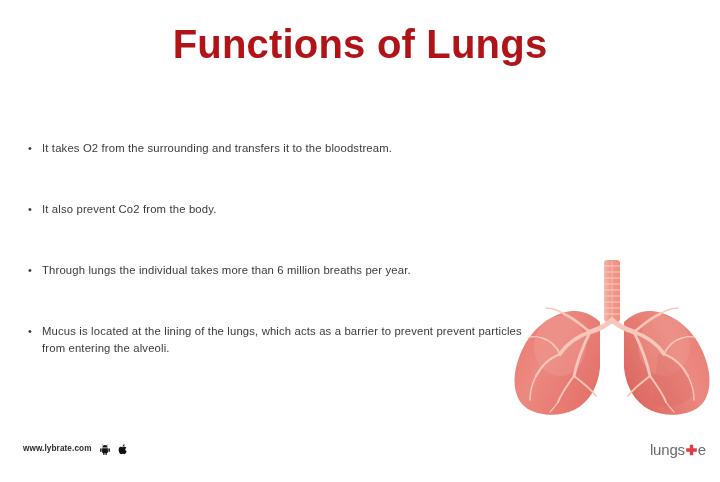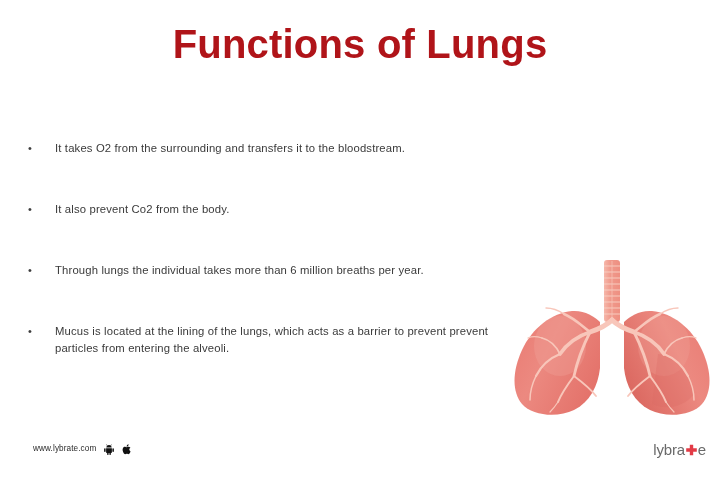--- a/index.html
+++ b/index.html
@@ -53,40 +53,40 @@
     font-size: 11px;
     line-height: 17px;
     text-align: left;
   }
   .bullet-text {
     flex: 1 1 auto;
     font-size: 11.3px;
     line-height: 17px;
     color: #3a3a3a;
     letter-spacing: 0.15px;
-    margin-left: 13px;
   }
 
   
   #lungs {
     position: absolute;
     left: 508px;
     top: 258px;
     width: 208px;
     height: 162px;
   }
 
   
   #footer-left {
     position: absolute;
-    left: 33px;
+    left: 23px;
     top: 443px;
     display: flex;
     align-items: center;
     gap: 8px;
+    font-weight: bold;
   }
   #footer-url {
     font-size: 8.2px;
     color: #2b2b2b;
     letter-spacing: 0.1px;
     line-height: 12px;
   }
   .store-icon {
     display: inline-block;
     line-height: 0;
@@ -242,21 +242,21 @@
       <svg width="9" height="11" viewBox="0 0 18 22" xmlns="http://www.w3.org/2000/svg">
         <g fill="#111111">
           <path d="M14.6,11.6 c0,-2.6 2.1,-3.8 2.2,-3.9 C15.6,5.8 13.8,5.5 13.1,5.5 c-1.5,-0.2 -3,0.9 -3.8,0.9 c-0.8,0 -2,-0.9 -3.3,-0.8 C4.3,5.6 2.8,6.6 2,8.1 c-1.7,3 -0.4,7.4 1.2,9.8 c0.8,1.2 1.8,2.5 3.1,2.4 c1.2,-0.05 1.7,-0.8 3.2,-0.8 c1.5,0 1.9,0.8 3.2,0.77 c1.3,-0.03 2.2,-1.2 3,-2.4 c0.95,-1.4 1.3,-2.7 1.35,-2.77 C17,14.3 14.6,13.4 14.6,11.6 Z"></path>
           <path d="M12.2,3.9 c0.7,-0.85 1.15,-2 1.02,-3.2 c-0.99,0.04 -2.2,0.66 -2.9,1.5 c-0.63,0.74 -1.18,1.93 -1.03,3.07 C10.4,5.36 11.5,4.72 12.2,3.9 Z"></path>
         </g>
       </svg>
     </span>
   </div>
 
   <div id="footer-logo">
-    <span id="logo-pre">lybra</span>
+    <span id="logo-pre">lungs</span>
     <span id="logo-cross">
       <svg width="13" height="13" viewBox="0 0 26 26" xmlns="http://www.w3.org/2000/svg">
         <path d="M9.6,1.4 h6.8 v7.2 h7.2 v6.8 h-7.2 v7.2 h-6.8 v-7.2 h-7.2 v-6.8 h7.2 Z" fill="#E23B46"></path>
       </svg>
     </span>
     <span id="logo-post">e</span>
   </div>
 
 </div>
 

